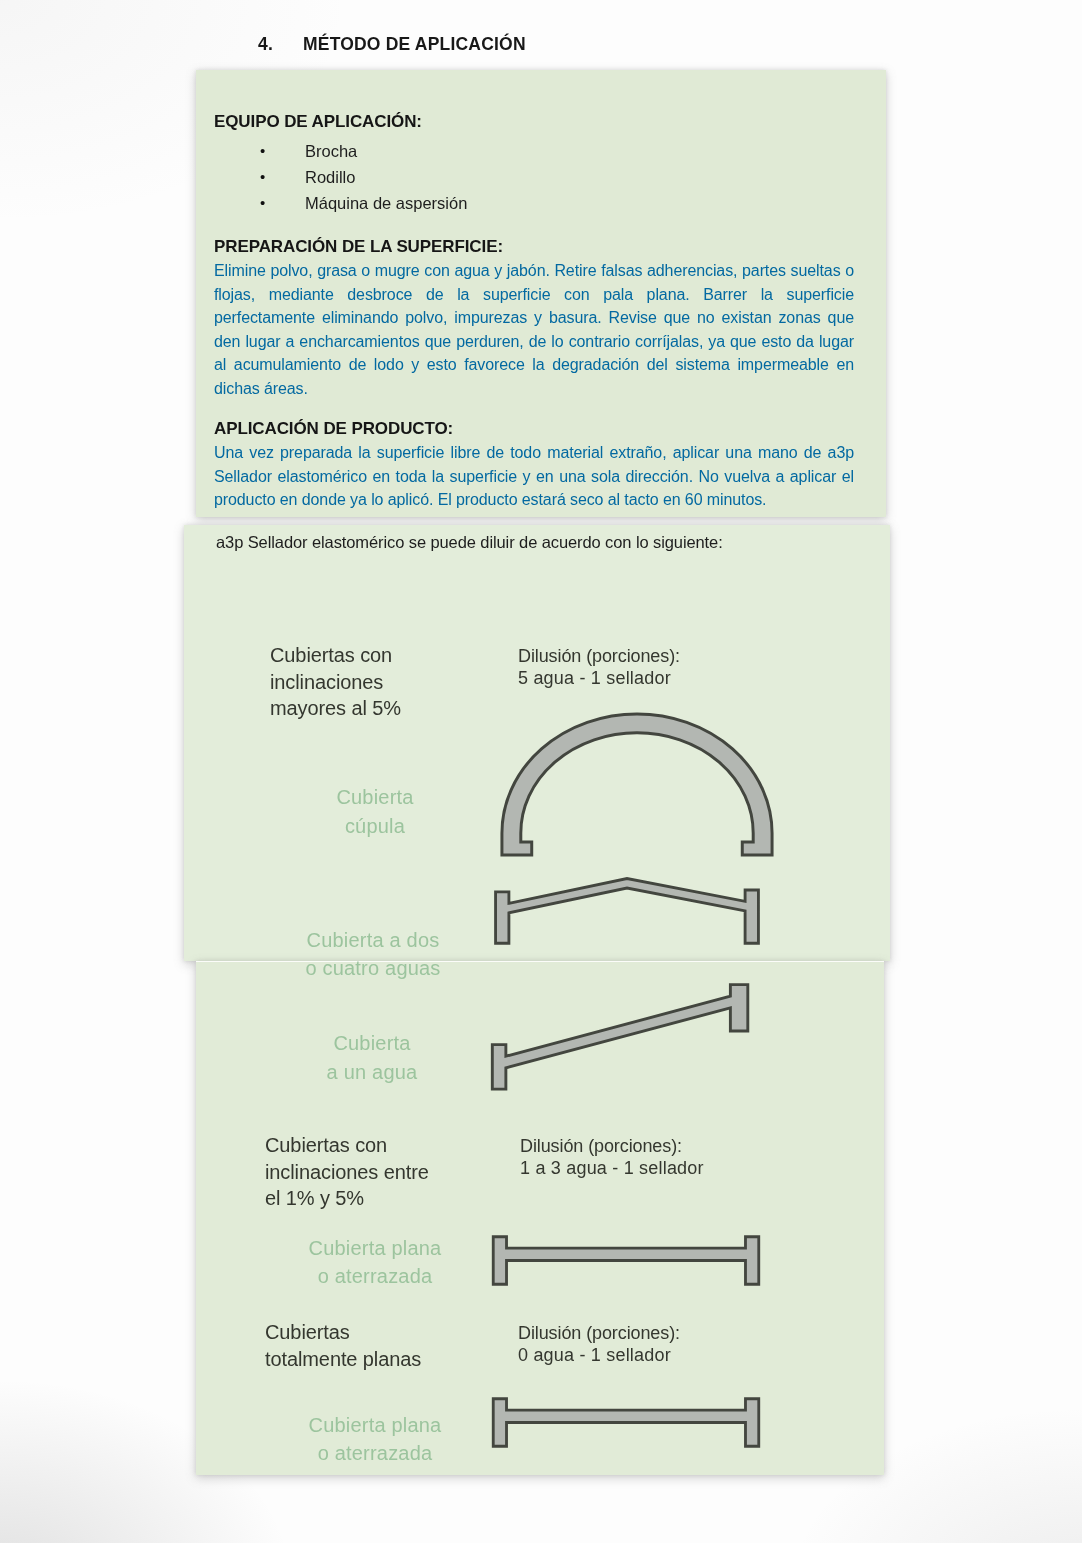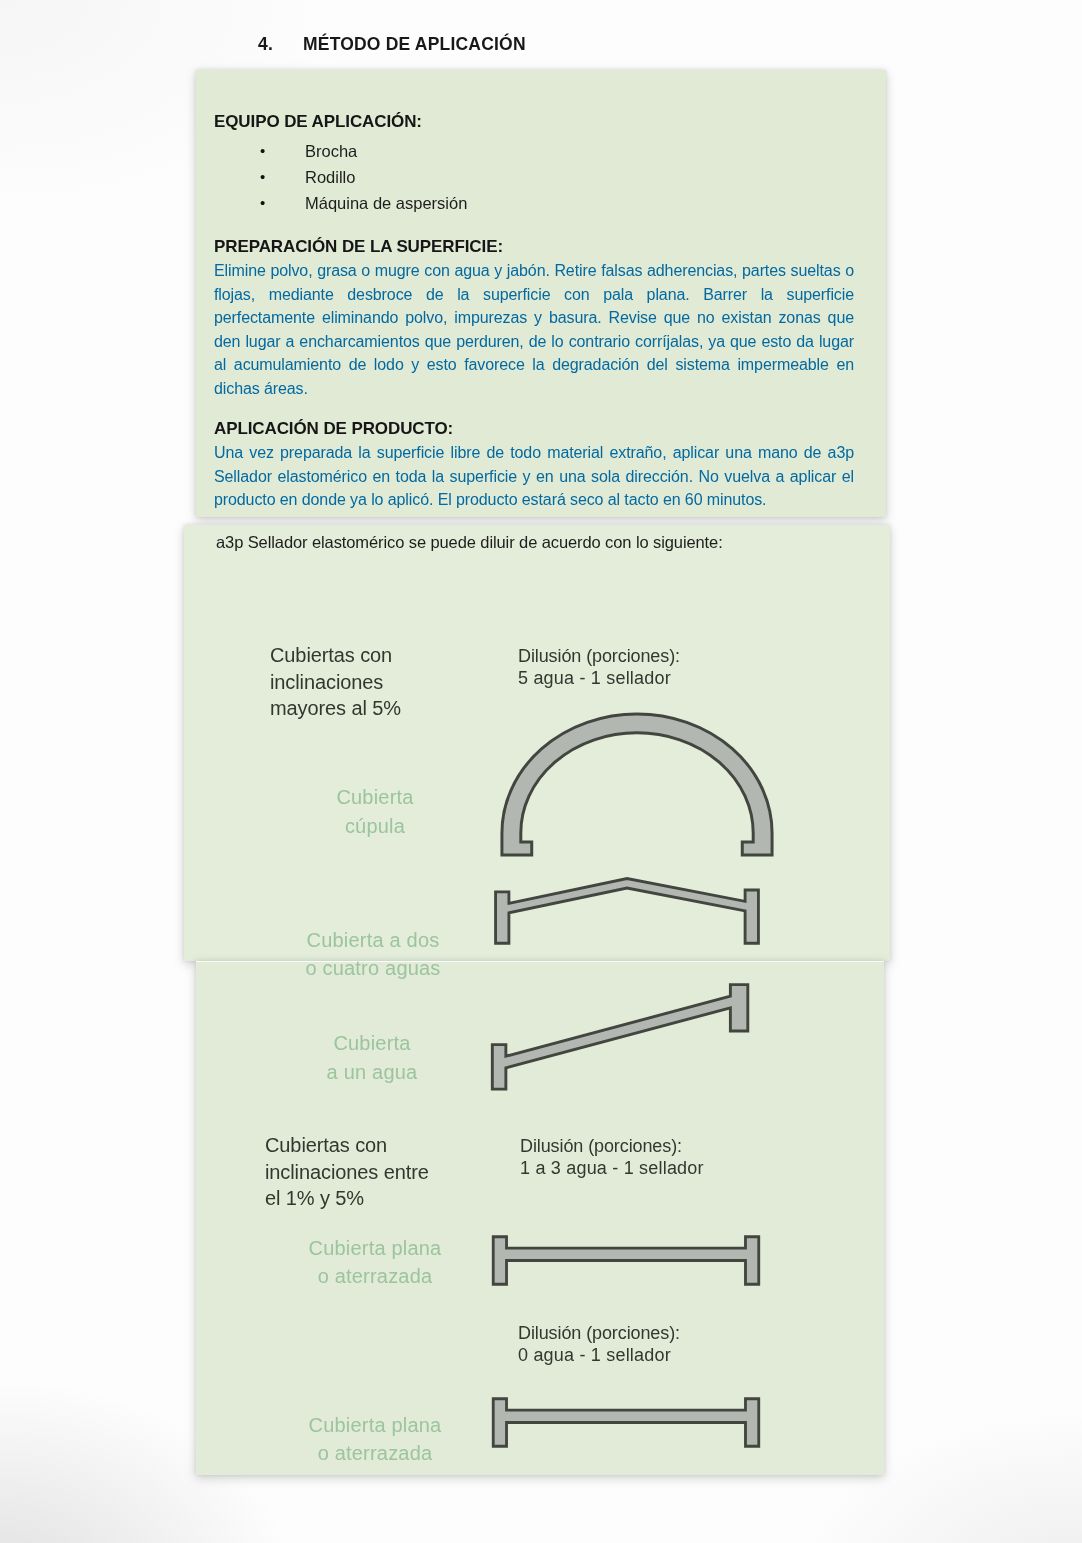--- a/index.html
+++ b/index.html
@@ -128,20 +128,22 @@
     <div class="dil-title">Dilusión (porciones):</div>
     <div class="dil-ratio">1 a 3 agua - 1 sellador</div>
   </div>
 
   <div class="roof-label" style="left:265px;top:1234px;width:220px;line-height:28px;">Cubierta plana
 o aterrazada</div>
   <svg class="roof-svg" style="left:487px;top:1233px;" width="278" height="55" viewBox="0 0 292 58">
     <path d="M 6 4 L 20 4 L 20 16 L 272 16 L 272 4 L 286 4 L 286 54 L 272 54 L 272 29 L 20 29 L 20 54 L 6 54 Z"></path>
   </svg>
 
+  <div class="cond-label" style="left:265px;top:1319px;width:220px;">Cubiertas
+totalmente planas</div>
   <div class="dil-block" style="left:518px;top:1321px;width:230px;">
     <div class="dil-title">Dilusión (porciones):</div>
     <div class="dil-ratio">0 agua - 1 sellador</div>
   </div>
 
   <div class="roof-label" style="left:265px;top:1411px;width:220px;line-height:28px;">Cubierta plana
 o aterrazada</div>
   <svg class="roof-svg" style="left:487px;top:1395px;" width="278" height="55" viewBox="0 0 292 58">
     <path d="M 6 4 L 20 4 L 20 16 L 272 16 L 272 4 L 286 4 L 286 54 L 272 54 L 272 29 L 20 29 L 20 54 L 6 54 Z"></path>
   </svg>

